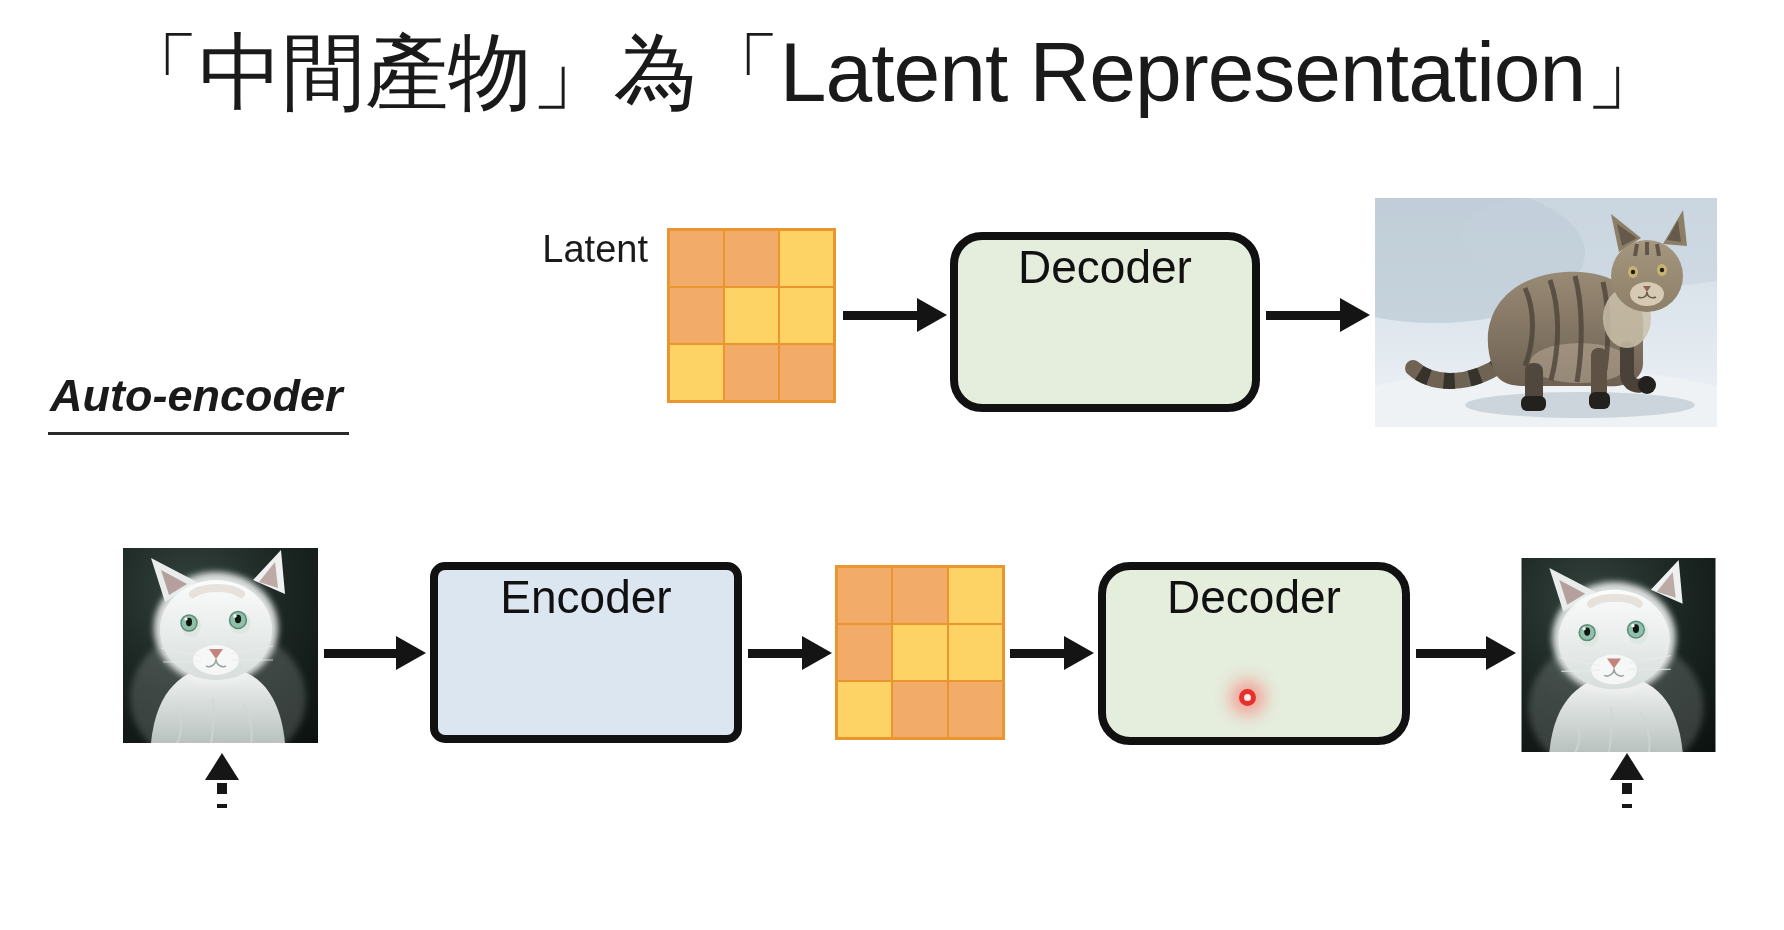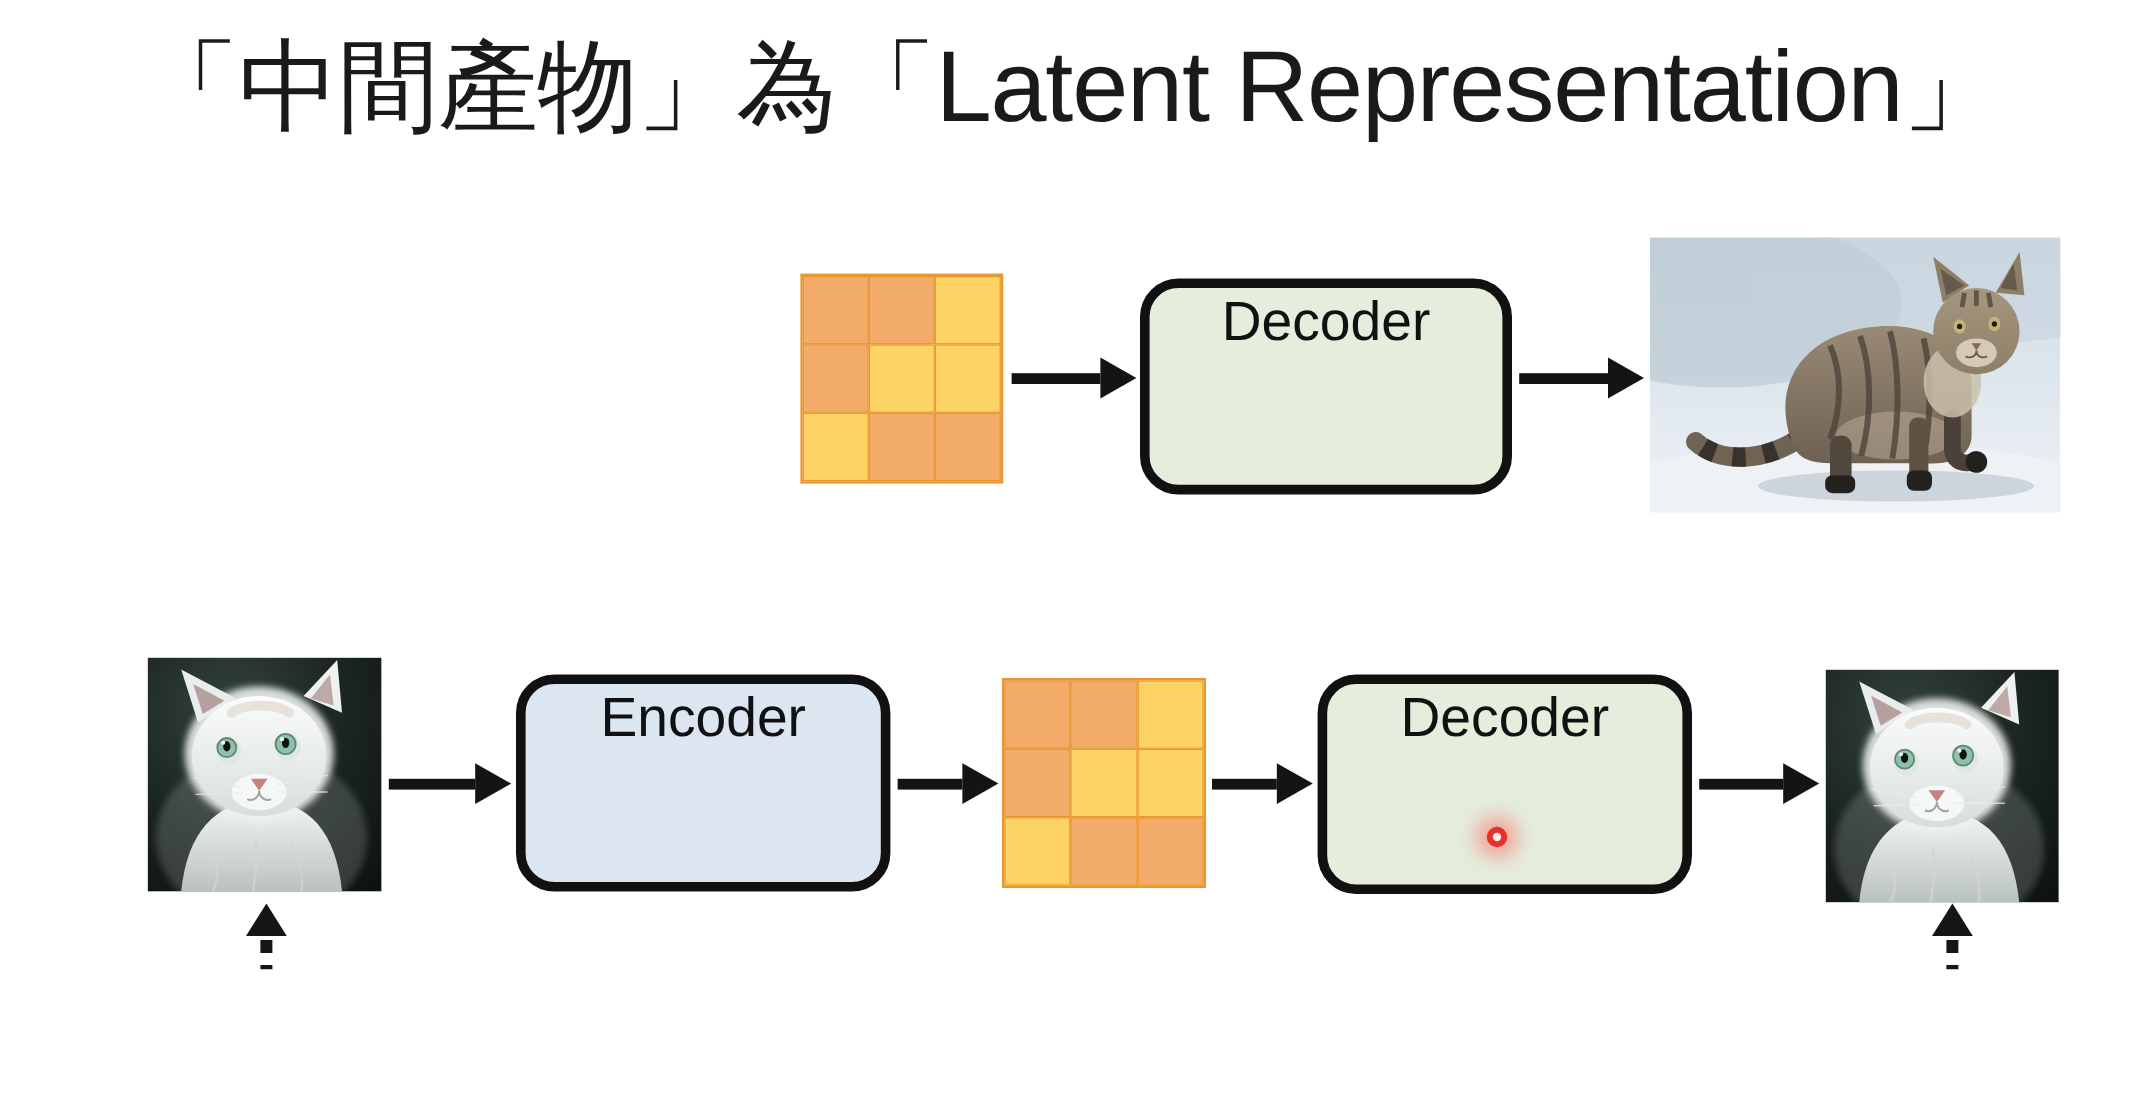--- a/index.html
+++ b/index.html
@@ -26,21 +26,21 @@
     border:2.5px solid var(--grid-border,#e9962f);box-sizing:border-box;
   }
   .grid3 .cell{border:1.6px solid var(--grid-border,#e9962f);}
   .cell.orange{background:var(--grid-orange,#f2ab69);}
   .cell.yellow{background:var(--grid-yellow,#fcd364);}
   .box{
     position:absolute;display:flex;justify-content:center;
     border:8px solid var(--box-border,#111);border-radius:32px;box-sizing:border-box;
     font-size:46px;color:#111;
   }
-  .box.encoder{background:var(--encoder-fill,#dce6f1);}
+  .box.encoder{background:var(--encoder-fill,#dce6f1);border-radius:15px;}
   .box.decoder{background:var(--decoder-fill,#e5eddd);}
   .h-arrow{position:absolute;height:34px;display:flex;align-items:center;}
   .h-arrow .shaft{flex:1;height:9px;background:#141414;}
   .h-arrow .head{
     width:0;height:0;border-left:30px solid #141414;
     border-top:17px solid transparent;border-bottom:17px solid transparent;
   }
   .dash-v{
     position:absolute;width:10px;
     background:repeating-linear-gradient(to bottom,#161616 0 11px,transparent 11px 21px);
@@ -64,20 +64,21 @@
   .defs-holder{position:absolute;width:0;height:0;overflow:hidden;}
 </style>
 </head>
 <body>
 
 <div class="slide">
 
   <div class="title">「中間產物」為「Latent Representation」</div>
 
   <div class="latent-label">
+    <div>Latent</div>
   </div>
 
   <div class="grid3" style="left:667px;top:228px;width:169px;height:175px;">
       <div class="cell orange"></div>
       <div class="cell orange"></div>
       <div class="cell yellow"></div>
       <div class="cell orange"></div>
       <div class="cell yellow"></div>
       <div class="cell yellow"></div>
       <div class="cell yellow"></div>
@@ -157,20 +158,21 @@
           <circle cx="258" cy="74" r="2.2" fill="#1e1b16"></circle>
           <ellipse cx="287" cy="72" rx="5" ry="6" fill="#c6b271"></ellipse>
           <circle cx="287" cy="72" r="2.2" fill="#1e1b16"></circle>
           <path d="M268,88 L276,88 L272,94 Z" fill="#8c6458"></path>
           <path d="M272,94 C272,99 267,101 263,99 M272,94 C272,99 277,101 281,99" fill="none" stroke="#6b5c4c" stroke-width="1.6"></path>
         </g>
       </g>
     </svg>
   </div>
 
+  <div class="section-label">Auto-encoder</div>
 
   <div class="photo" style="left:123px;top:548px;width:195px;height:195px;">
     <svg viewBox="0 0 195 195">
       <use href="#white-cat"></use>
     </svg>
   </div>
 
   <div class="h-arrow" style="left:324px;top:636px;width:102px;">
     <div class="shaft"></div>
     <div class="head"></div>

